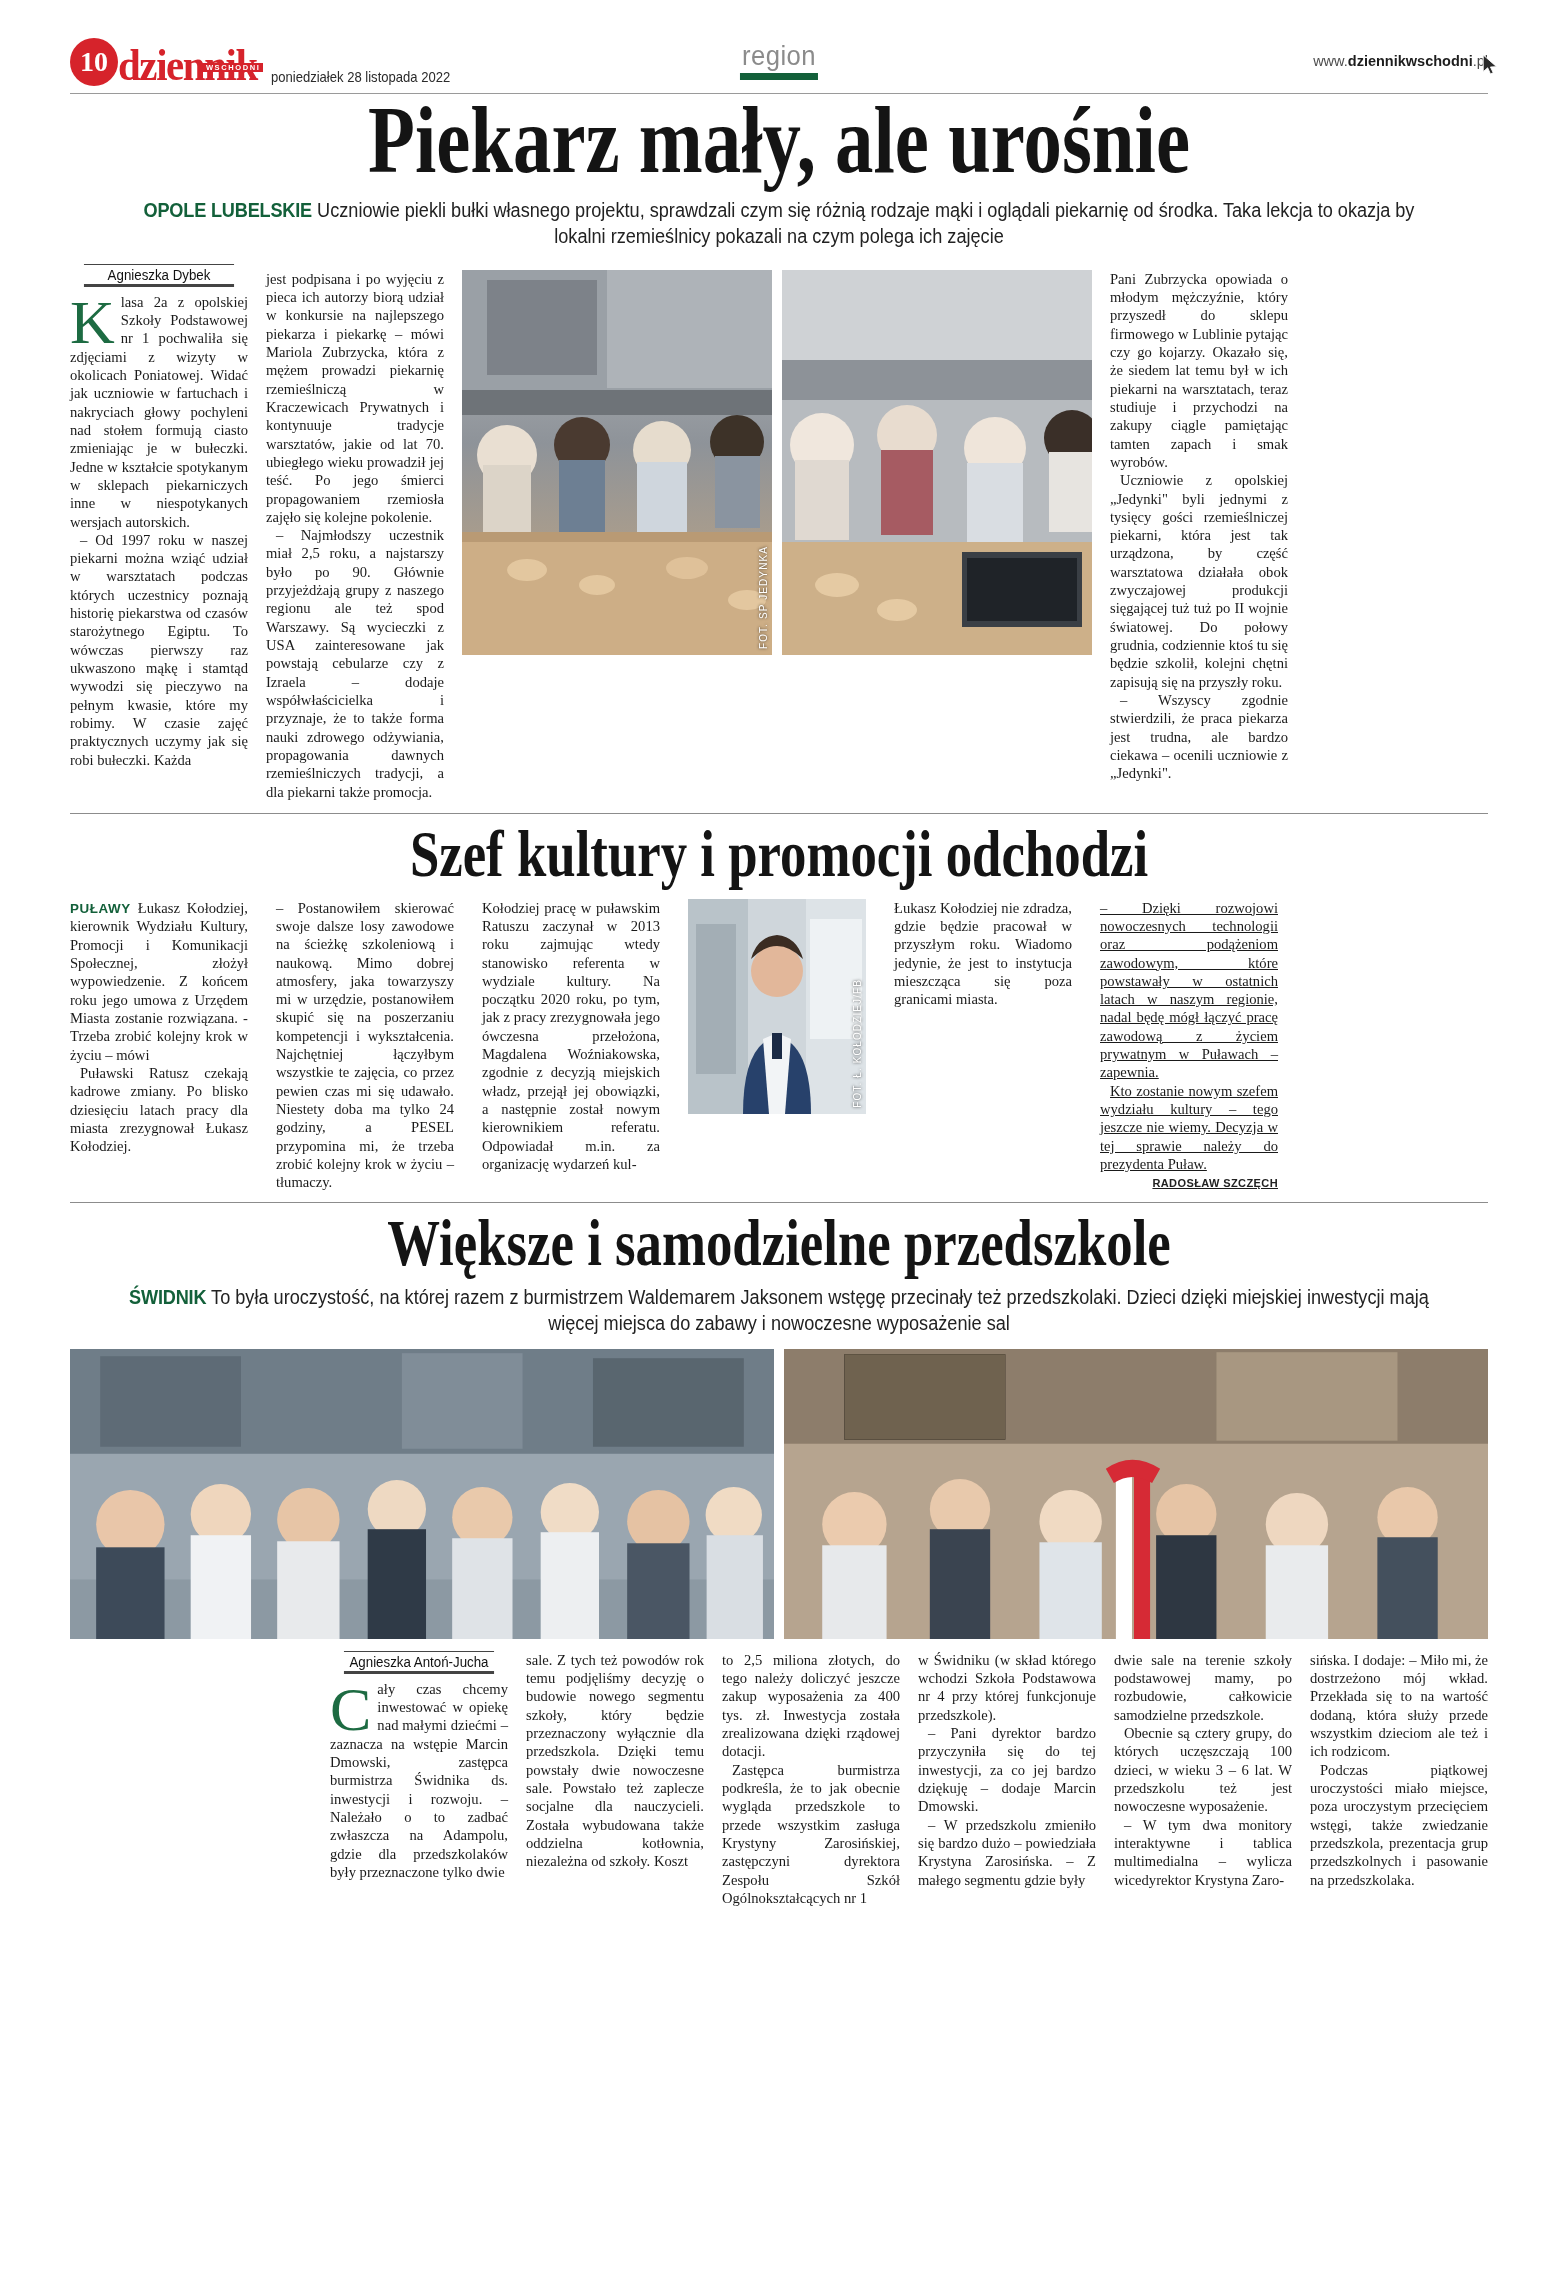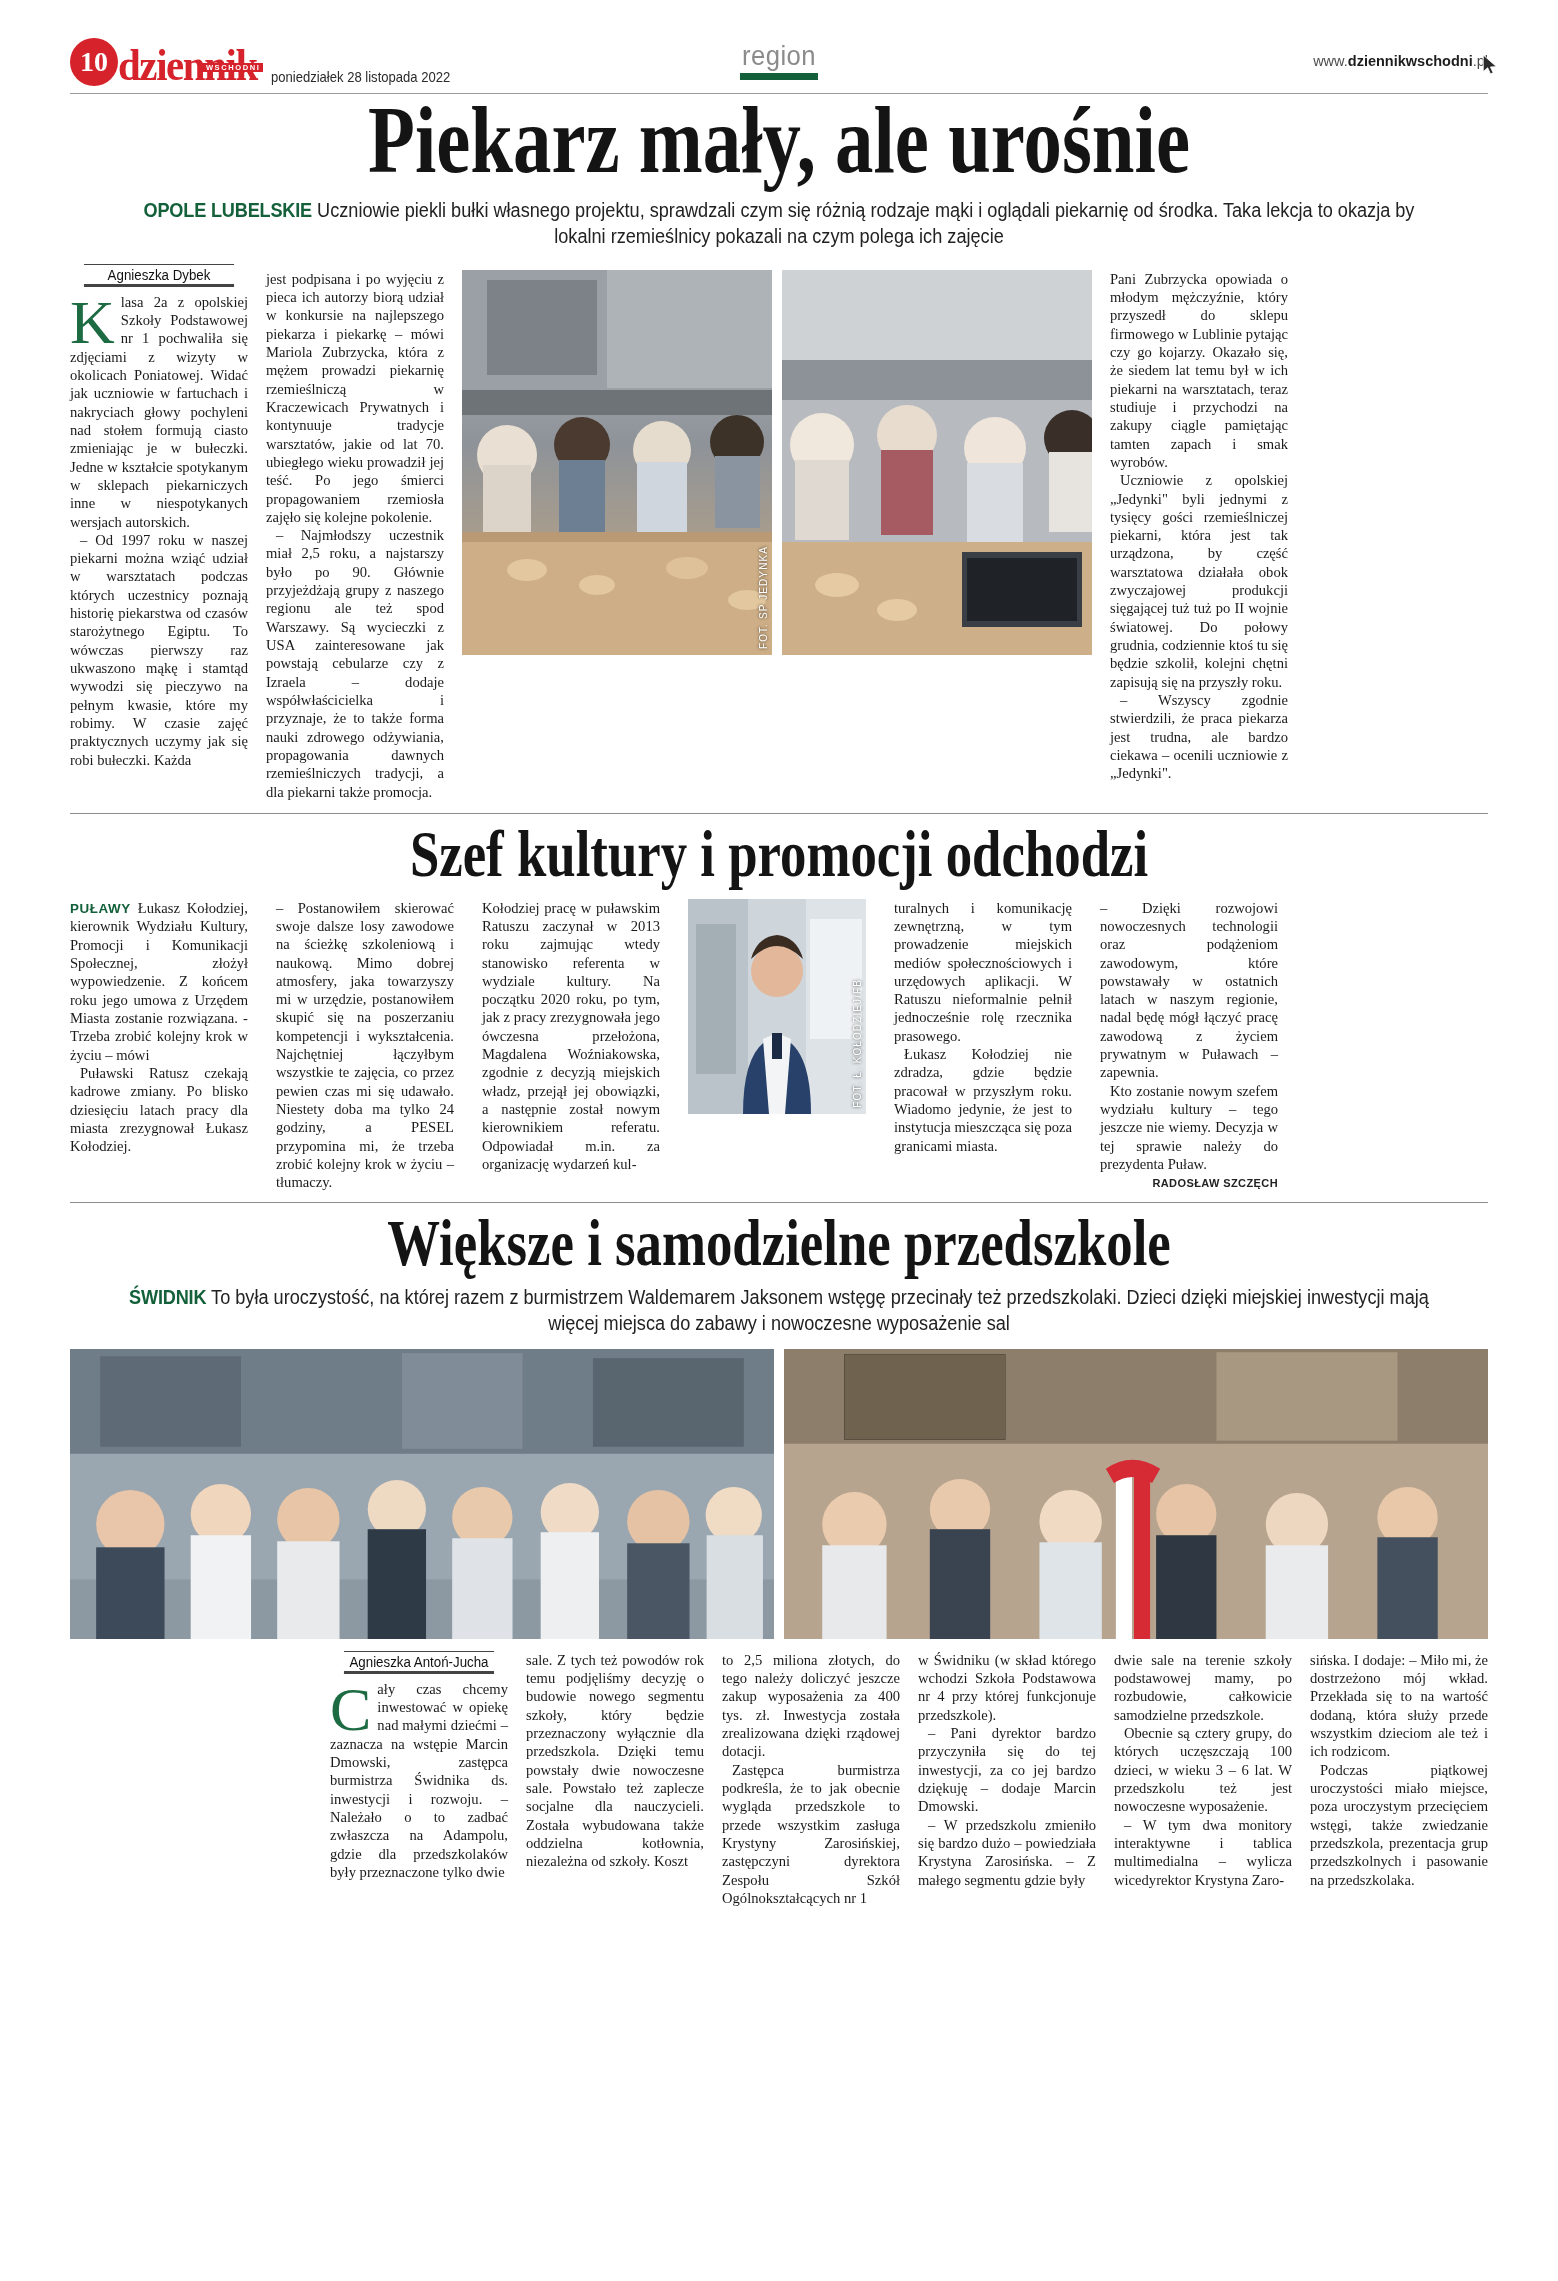--- a/index.html
+++ b/index.html
@@ -265,24 +265,23 @@
           <rect x="8" y="25" width="40" height="150" fill="#a3aeb5"></rect>
           <circle cx="89" cy="72" r="26" fill="#e2b79a"></circle>
           <path d="M63 60 q26 -26 52 0 q-6 -22 -26 -24 q-20 2 -26 24z" fill="#3b2c22"></path>
           <path d="M55 215 q0 -70 34 -78 q34 8 34 78 z" fill="#27416b"></path>
           <path d="M75 140 l14 -6 l14 6 l-6 75 h-16 z" fill="#f2f4f6"></path>
           <rect x="84" y="134" width="10" height="26" fill="#1b2a45"></rect>
         </svg>
         <span class="credit">FOT. Ł. KOŁODZIEJ/FB</span>
       </div>
       <div class="col" style="flex:0 0 178px;">
-        <p>turalnych i komunikację zewnętrzną, w tym prowadzenie miejskich mediów społecznościowych i urzędowych aplikacji. W Ratuszu nieformalnie pełnił jednocześnie rolę rzecznika prasowego.</p>
         <p>Łukasz Kołodziej nie zdradza, gdzie będzie pracował w przyszłym roku. Wiadomo jedynie, że jest to instytucja mieszcząca się poza granicami miasta.</p>
       </div>
-      <div class="col" style="flex:0 0 178px;">
+      <div class="col" style="flex:0 0 178px;text-decoration:underline;">
         <p>– Dzięki rozwojowi nowoczesnych technologii oraz podążeniom zawodowym, które powstawały w ostatnich latach w naszym regionie, nadal będę mógł łączyć pracę zawodową z życiem prywatnym w Puławach – zapewnia.</p>
         <p>Kto zostanie nowym szefem wydziału kultury – tego jeszcze nie wiemy. Decyzja w tej sprawie należy do prezydenta Puław.</p>
         <div class="sig">RADOSŁAW SZCZĘCH</div>
       </div>
     </div>
   </div>
 
   <div style="margin-top:10px;">
     <div class="hrule"></div>
     <div class="hl hl-3" style="margin-top:10px;">Większe i samodzielne przedszkole</div>

